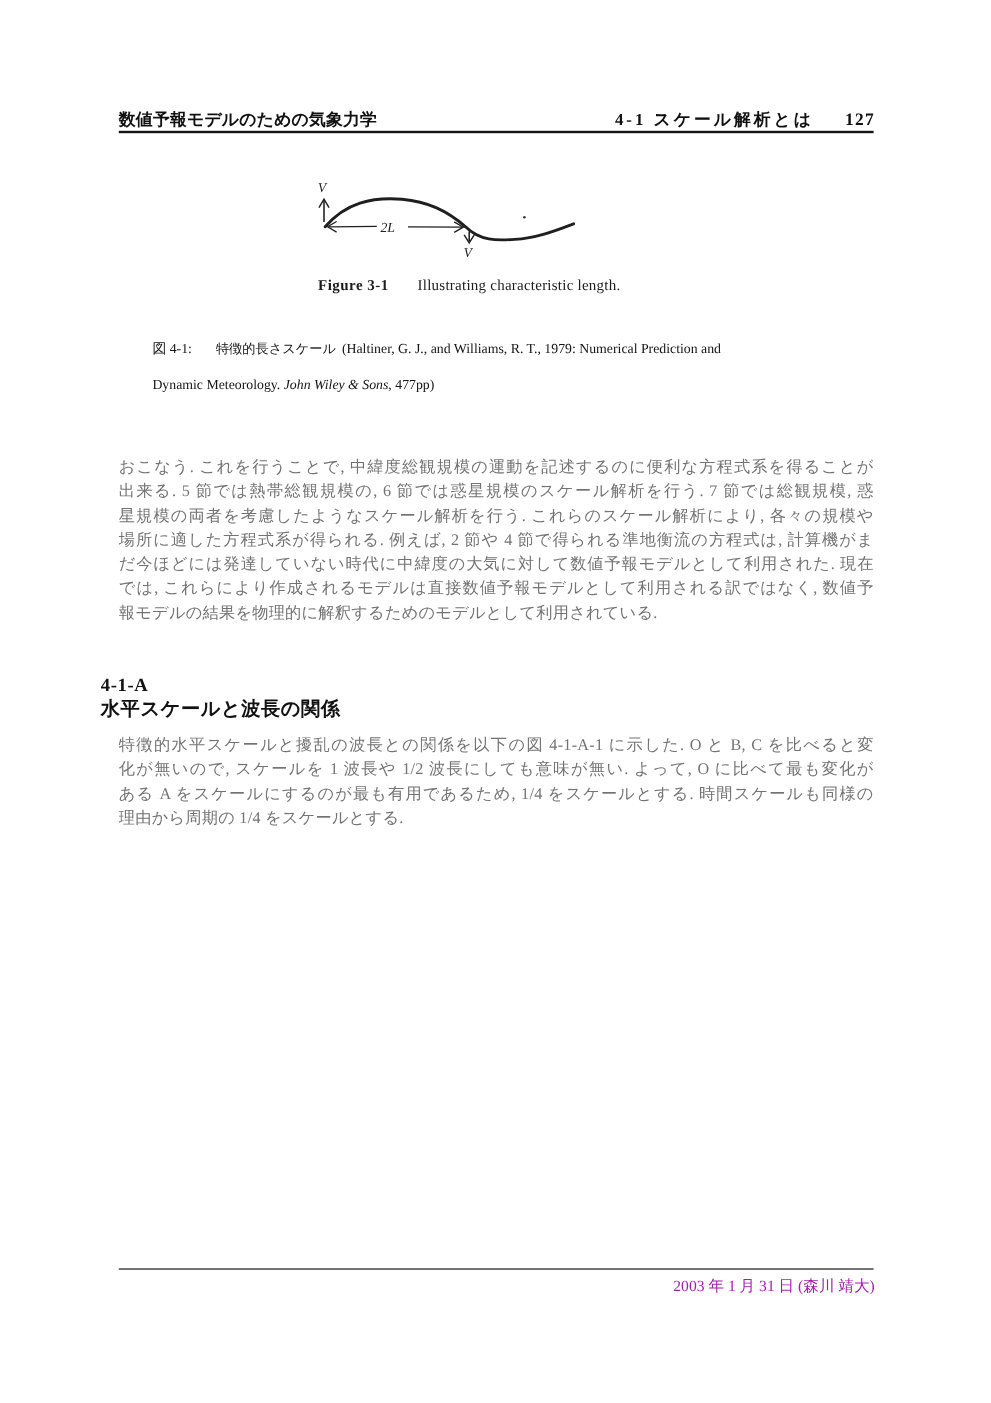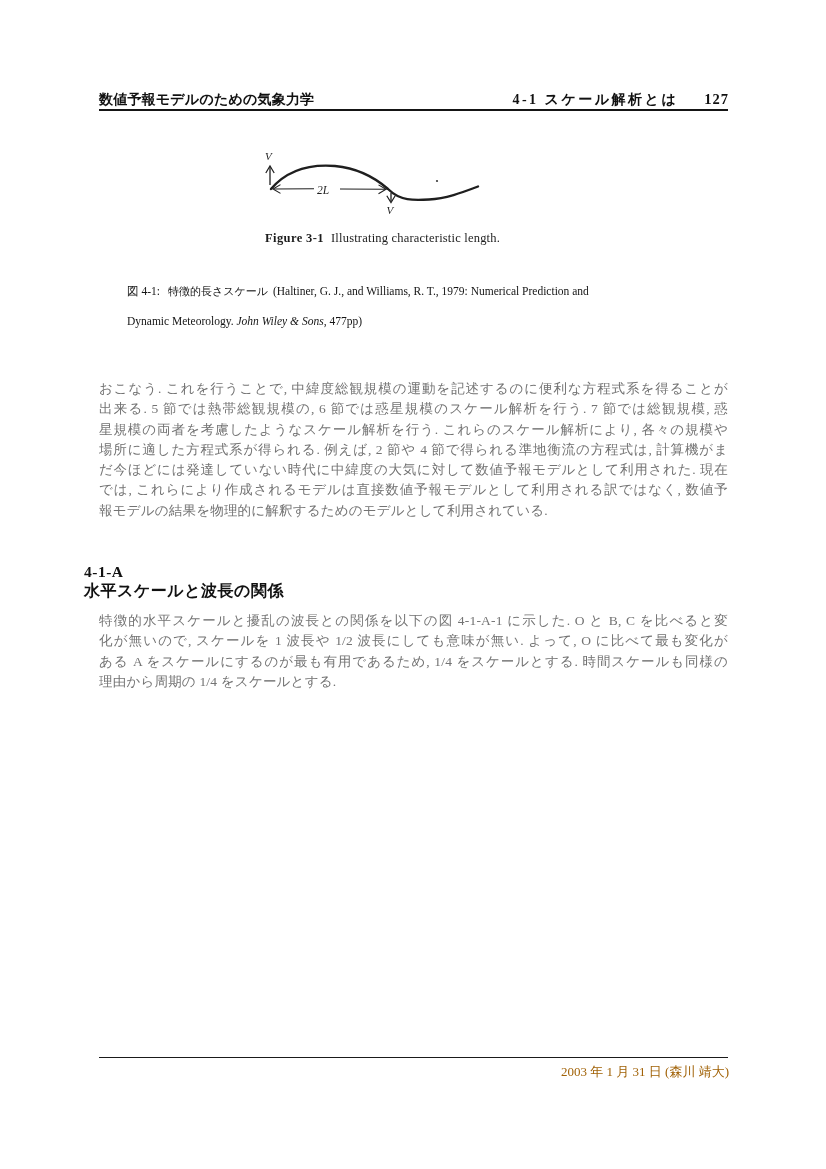--- a/index.html
+++ b/index.html
@@ -13,43 +13,43 @@
   
   .hdr-left  { left:99px; top:91px; font-size:14px; font-weight:bold; letter-spacing:0.2px; white-space:nowrap; }
   .hdr-right { right:97px; top:91px; display:flex; align-items:baseline; gap:26px; font-weight:bold; white-space:nowrap;margin-left:44px; }
   .hdr-section { font-size:14px; letter-spacing:2.5px; }
   .hdr-page    { font-size:14.5px; letter-spacing:1px; }
   .rule-top    { left:99px; top:109px; width:629px; height:1.5px; background:#151515; }
 
   
   .figure-svg { left:250px; top:143px; }
   .fig-cap { left:265px; top:231px; font-size:12.5px; color:#1c1c1c; white-space:nowrap; letter-spacing:0.2px; }
-  .fig-cap .figno { font-weight:bold; margin-right:7px; letter-spacing:0.4px; }
+  .fig-cap .figno { font-weight:bold; margin-right:24px; letter-spacing:0.4px; }
 
   
   .jp-cap { left:127px; top:277px; width:590px; font-size:11.5px; line-height:29.5px; color:#141414; }
-  .jp-cap .lbl   { margin-right:8px; }
+  .jp-cap .lbl   { margin-right:20px; }
   .jp-cap .jpt   { font-size:11px; margin-right:5px; }
   .jp-cap .ital  { font-style:italic; }
 
   
   .body-par { left:99px; width:629px; font-size:13.5px; line-height:20.3px; color:#737373; letter-spacing:0.2px; }
   .body-par .tl      { text-align:justify; text-align-last:justify; }
   .body-par .tl-last { text-align:justify; text-align-last:left; }
   #para1 { top:379px; }
   #para2 { top:611px; }
 
   
   .heading { left:84px; top:563px; display:flex; align-items:baseline; font-weight:bold; white-space:nowrap;flex-direction:column; }
   .heading .num   { width:82px; font-size:15.5px; letter-spacing:0.5px; }
   .heading .title { font-size:16px; letter-spacing:0.5px; }
 
   
   .rule-bottom { left:99px; top:1057px; width:629px; height:1px; background:#1a1a1a; }
-  .footer-date { right:97px; top:1063px; font-size:13px; white-space:nowrap; color:#a16207; }
+  .footer-date { right:97px; top:1063px; font-size:13px; white-space:nowrap; color:#a21caf; }
 
   svg text { font-family:"Liberation Serif","DejaVu Serif",serif; }
 </style>
 </head>
 <body>
 
 <div class="page">
 
   <div class="abs hdr-left">数値予報モデルのための気象力学</div>
   <div class="abs hdr-right">

